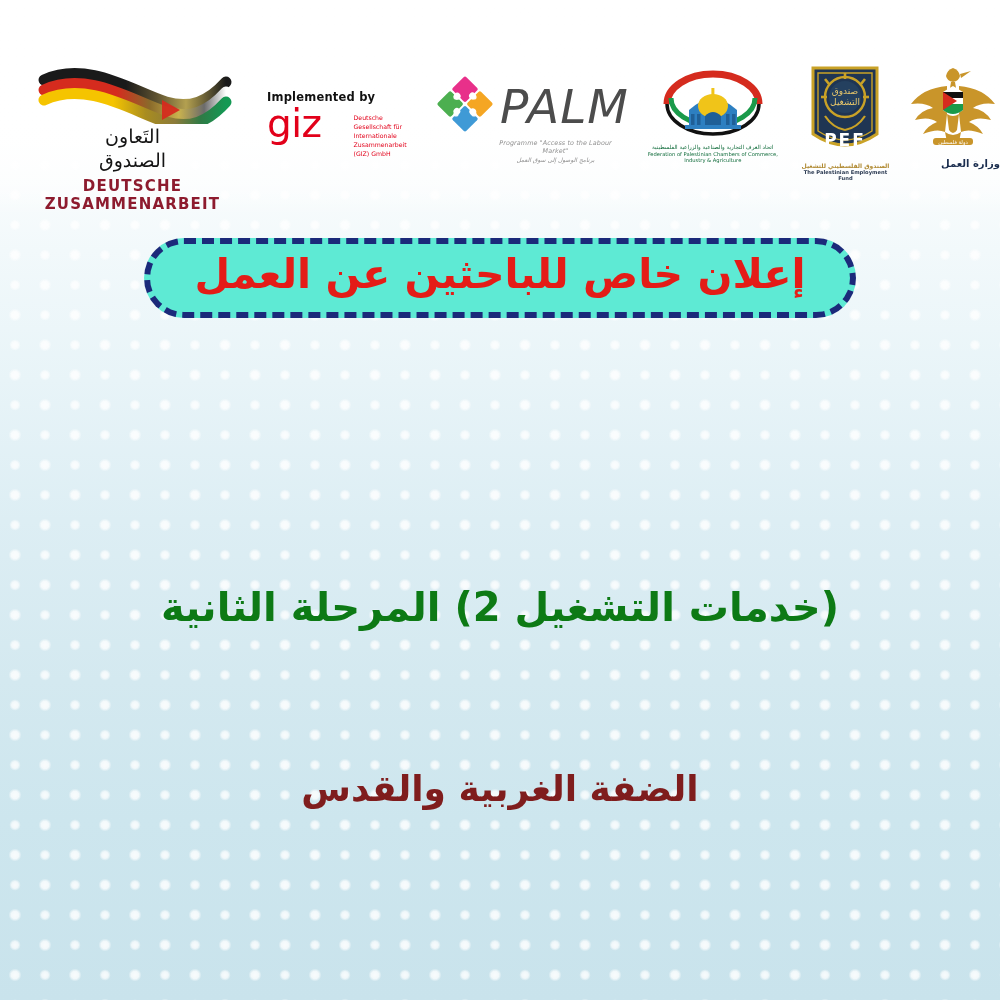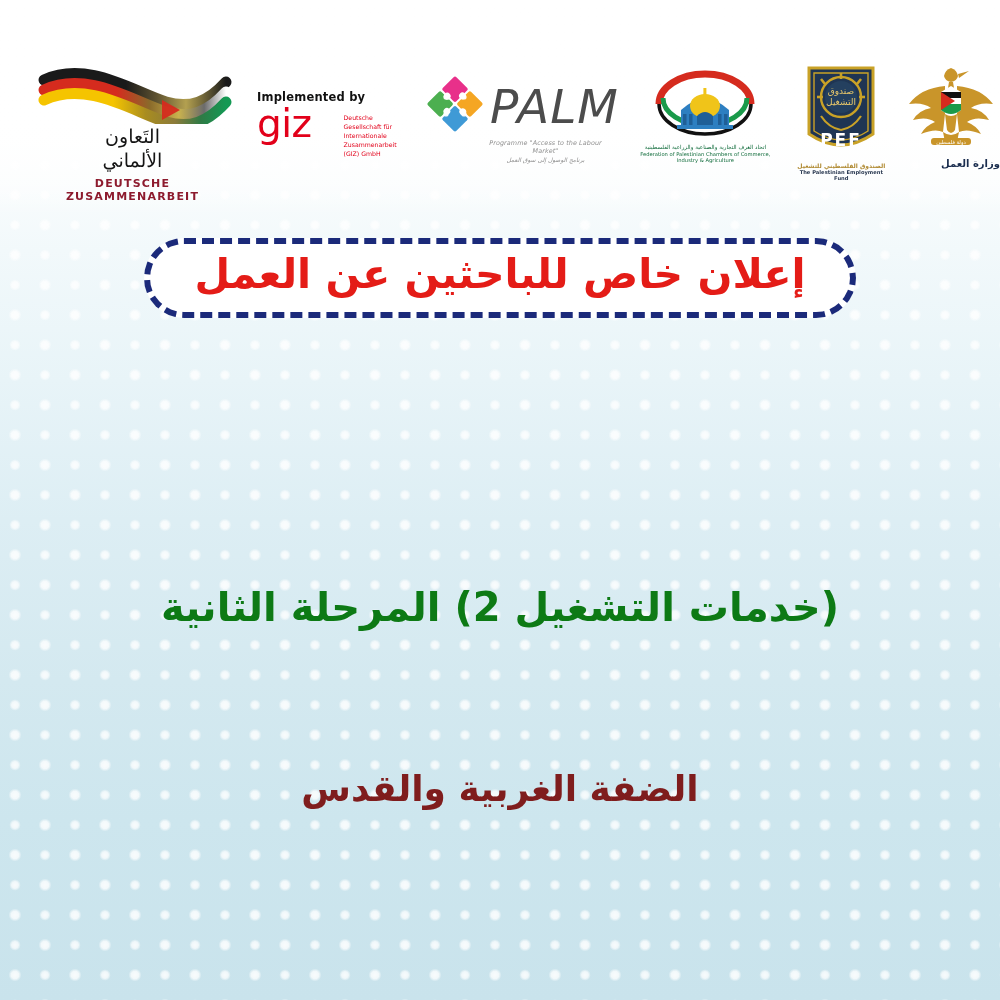--- a/index.html
+++ b/index.html
@@ -89,30 +89,30 @@
     font-family: Liberation Serif, serif;
     font-size: 19px;
     color: #141414;
     line-height: 1.16;
     margin-top: 2px;
     direction: rtl;
     font-weight: 500;
   }
   .gc-latin {
     text-align: center;
-    font-size: 11px;
+    font-size: 15px;
     letter-spacing: 1.2px;
     color: #8d1b2e;
     margin-top: 5px;
     font-weight: 600;
     direction: ltr;
   }
 
   
-  .logo-giz { width: 150px; margin-left: 22px; padding-top: 28px; }
+  .logo-giz { width: 150px; margin-left: 32px; padding-top: 28px; }
   .giz-impl {
     font-size: 11.5px;
     font-weight: 700;
     color: #111;
     letter-spacing: 0.2px;
     direction: ltr;
   }
   .giz-row { display: flex; align-items: flex-start; margin-top: 3px; direction: ltr; gap: 27px; }
   .giz-word {
     font-family: "DejaVu Sans", "Liberation Sans", sans-serif;
@@ -186,21 +186,21 @@
   
   .banner-wrap {
     position: absolute;
     top: 238px;
     left: 0;
     width: 1000px;
     display: flex;
     justify-content: center;
   }
   .banner {
-    background: #ffffff;
+    background: #5eead4;
     border: 6px dashed #1b2a7a;
     border-radius: 46px;
     padding: 6px 44px 14px 44px;
     box-sizing: border-box;
     min-width: 644px;
     text-align: center;
   }
   .banner-text {
     color: #e41c17;
     font-size: 41px;
@@ -291,21 +291,21 @@
                   <stop offset="100%" stop-color="#149954"></stop>
               </linearGradient>
             </defs>
             <path d="M14 18 C58 -2, 104 30, 136 40 C160 47, 178 40, 196 20" stroke="url(#gradTop)" stroke-width="11" fill="none" stroke-linecap="round"></path>
             <path d="M14 28 C58 8, 104 40, 136 50 C160 57, 178 50, 196 30" stroke="url(#gradMid)" stroke-width="11" fill="none" stroke-linecap="round"></path>
             <path d="M14 38 C58 18, 104 50, 136 60 C160 67, 178 60, 196 40" stroke="url(#gradBot)" stroke-width="11" fill="none" stroke-linecap="round"></path>
             <path d="M132 38 L150 48 L132 58 Z" fill="#d52b1e" opacity="0.95"></path>
           </svg>
         </div>
         <div class="gc-arabic">التَعاون</div>
-        <div class="gc-arabic">الألماني</div>
+        <div class="gc-arabic">الصندوق</div>
         <div class="gc-latin">DEUTSCHE ZUSAMMENARBEIT</div>
       </div>
 
       <div class="logo logo-giz">
         <div class="giz-impl">Implemented by</div>
         <div class="giz-row">
           <div class="giz-word">giz</div>
           <div class="giz-sub">Deutsche Gesellschaft für Internationale Zusammenarbeit (GIZ) GmbH</div>
         </div>
       </div>

